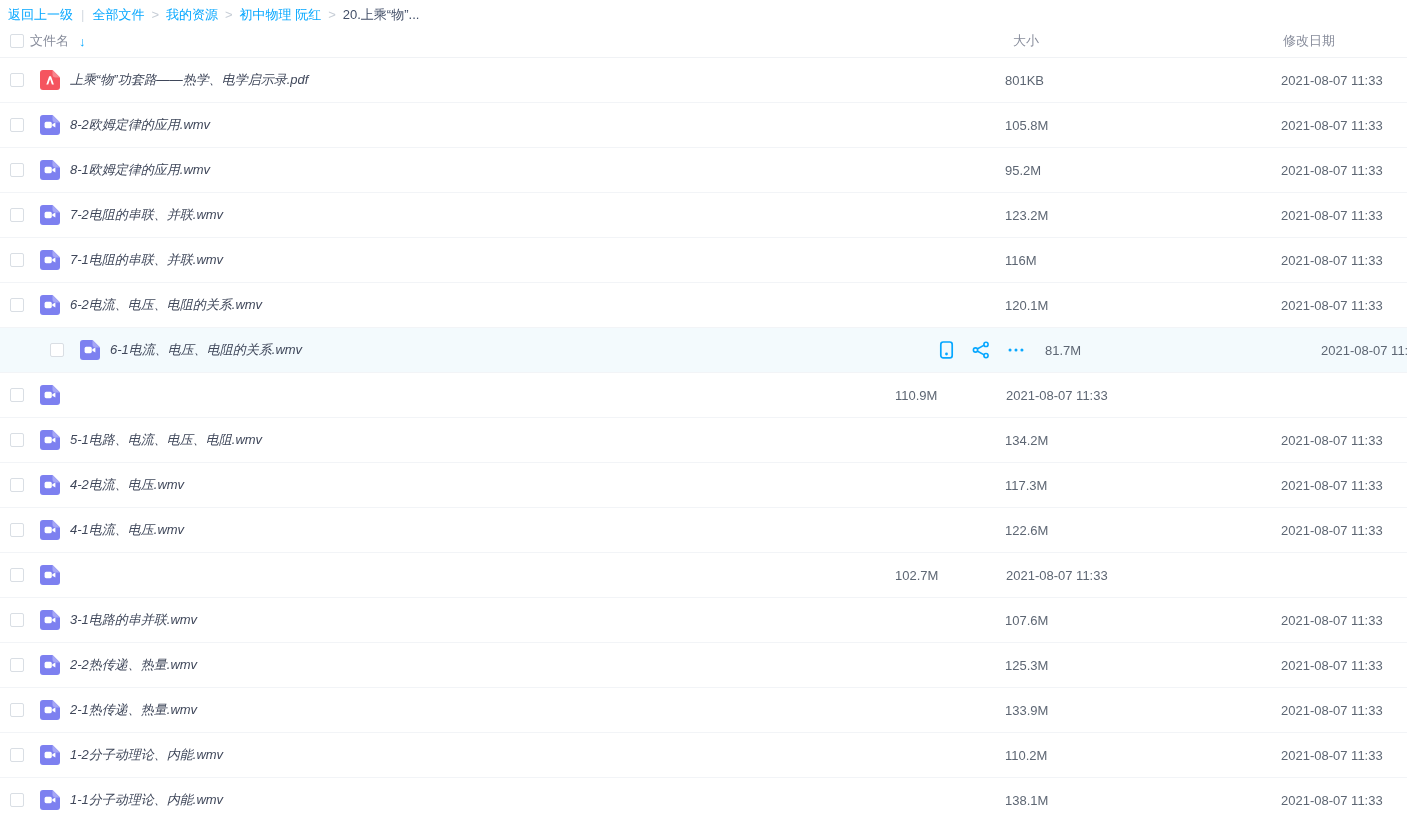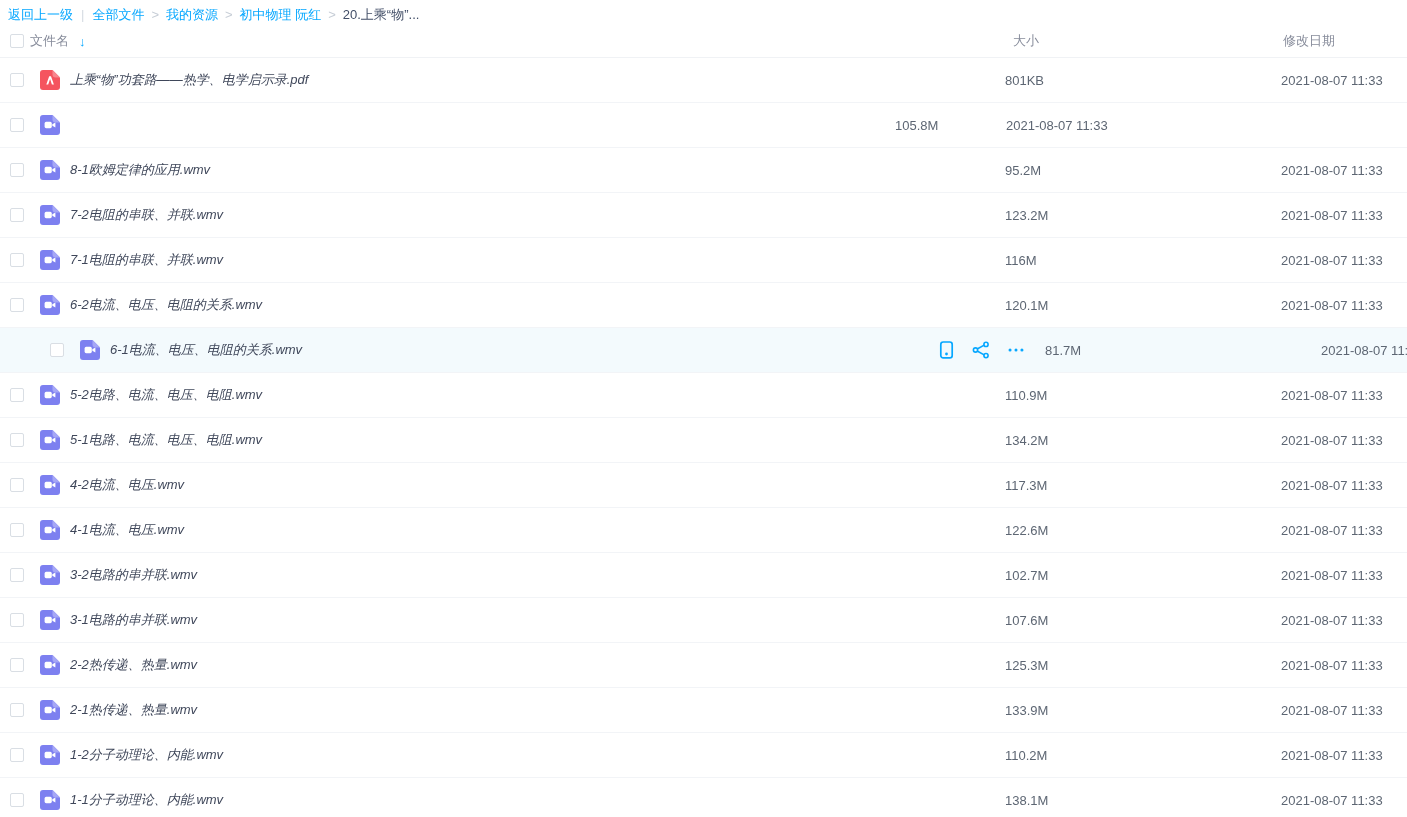--- a/index.html
+++ b/index.html
@@ -101,20 +101,21 @@
       <span class="cell-date">2021-08-07 11:33</span>
     </div>
     <div class="file-row">
       <input type="checkbox" class="cb" style="">
       <svg class="file-icon" viewBox="0 0 20 20">
         <path d="M3 0 h9.5 L20 7.5 V17 a3 3 0 0 1 -3 3 H3 a3 3 0 0 1 -3 -3 V3 a3 3 0 0 1 3 -3 z" fill="#7d80f0"></path>
         <path d="M12.5 0 L20 7.5 H15.5 a3 3 0 0 1 -3 -3 z" fill="#a5a7f6"></path>
         <rect x="4.6" y="6.8" width="7.2" height="6.4" rx="1.6" fill="#fff"></rect>
         <path d="M12.3 9.2 L15.4 7.4 v5.2 L12.3 10.8 z" fill="#fff"></path>
       </svg>
+      <span class="file-name">8-2欧姆定律的应用.wmv</span>
       <span class="row-actions">
         <span class="action-btn">
           <svg width="15" height="18" viewBox="0 0 15 18">
             <rect x="1.8" y="1" width="11.4" height="15.8" rx="2.4" fill="none" stroke="#06a7ff" stroke-width="1.7"></rect>
             <circle cx="7.5" cy="13" r="1.4" fill="#06a7ff"></circle>
           </svg>
         </span>
         <span class="action-btn">
           <svg width="18" height="18" viewBox="0 0 18 18">
             <g stroke="#06a7ff" stroke-width="1.6" fill="none">
@@ -328,21 +329,20 @@
       <span class="cell-date">2021-08-07 11:33</span>
     </div>
     <div class="file-row">
       <input type="checkbox" class="cb" style="">
       <svg class="file-icon" viewBox="0 0 20 20">
         <path d="M3 0 h9.5 L20 7.5 V17 a3 3 0 0 1 -3 3 H3 a3 3 0 0 1 -3 -3 V3 a3 3 0 0 1 3 -3 z" fill="#7d80f0"></path>
         <path d="M12.5 0 L20 7.5 H15.5 a3 3 0 0 1 -3 -3 z" fill="#a5a7f6"></path>
         <rect x="4.6" y="6.8" width="7.2" height="6.4" rx="1.6" fill="#fff"></rect>
         <path d="M12.3 9.2 L15.4 7.4 v5.2 L12.3 10.8 z" fill="#fff"></path>
       </svg>
-      <span class="file-name">5-2电路、电流、电压、电阻.wmv</span>
       <span class="row-actions">
         <span class="action-btn">
           <svg width="15" height="18" viewBox="0 0 15 18">
             <rect x="1.8" y="1" width="11.4" height="15.8" rx="2.4" fill="none" stroke="#06a7ff" stroke-width="1.7"></rect>
             <circle cx="7.5" cy="13" r="1.4" fill="#06a7ff"></circle>
           </svg>
         </span>
         <span class="action-btn">
           <svg width="18" height="18" viewBox="0 0 18 18">
             <g stroke="#06a7ff" stroke-width="1.6" fill="none">
@@ -480,21 +480,20 @@
       <span class="cell-date">2021-08-07 11:33</span>
     </div>
     <div class="file-row">
       <input type="checkbox" class="cb" style="">
       <svg class="file-icon" viewBox="0 0 20 20">
         <path d="M3 0 h9.5 L20 7.5 V17 a3 3 0 0 1 -3 3 H3 a3 3 0 0 1 -3 -3 V3 a3 3 0 0 1 3 -3 z" fill="#7d80f0"></path>
         <path d="M12.5 0 L20 7.5 H15.5 a3 3 0 0 1 -3 -3 z" fill="#a5a7f6"></path>
         <rect x="4.6" y="6.8" width="7.2" height="6.4" rx="1.6" fill="#fff"></rect>
         <path d="M12.3 9.2 L15.4 7.4 v5.2 L12.3 10.8 z" fill="#fff"></path>
       </svg>
-      <span class="file-name">3-2电路的串并联.wmv</span>
       <span class="row-actions">
         <span class="action-btn">
           <svg width="15" height="18" viewBox="0 0 15 18">
             <rect x="1.8" y="1" width="11.4" height="15.8" rx="2.4" fill="none" stroke="#06a7ff" stroke-width="1.7"></rect>
             <circle cx="7.5" cy="13" r="1.4" fill="#06a7ff"></circle>
           </svg>
         </span>
         <span class="action-btn">
           <svg width="18" height="18" viewBox="0 0 18 18">
             <g stroke="#06a7ff" stroke-width="1.6" fill="none">

